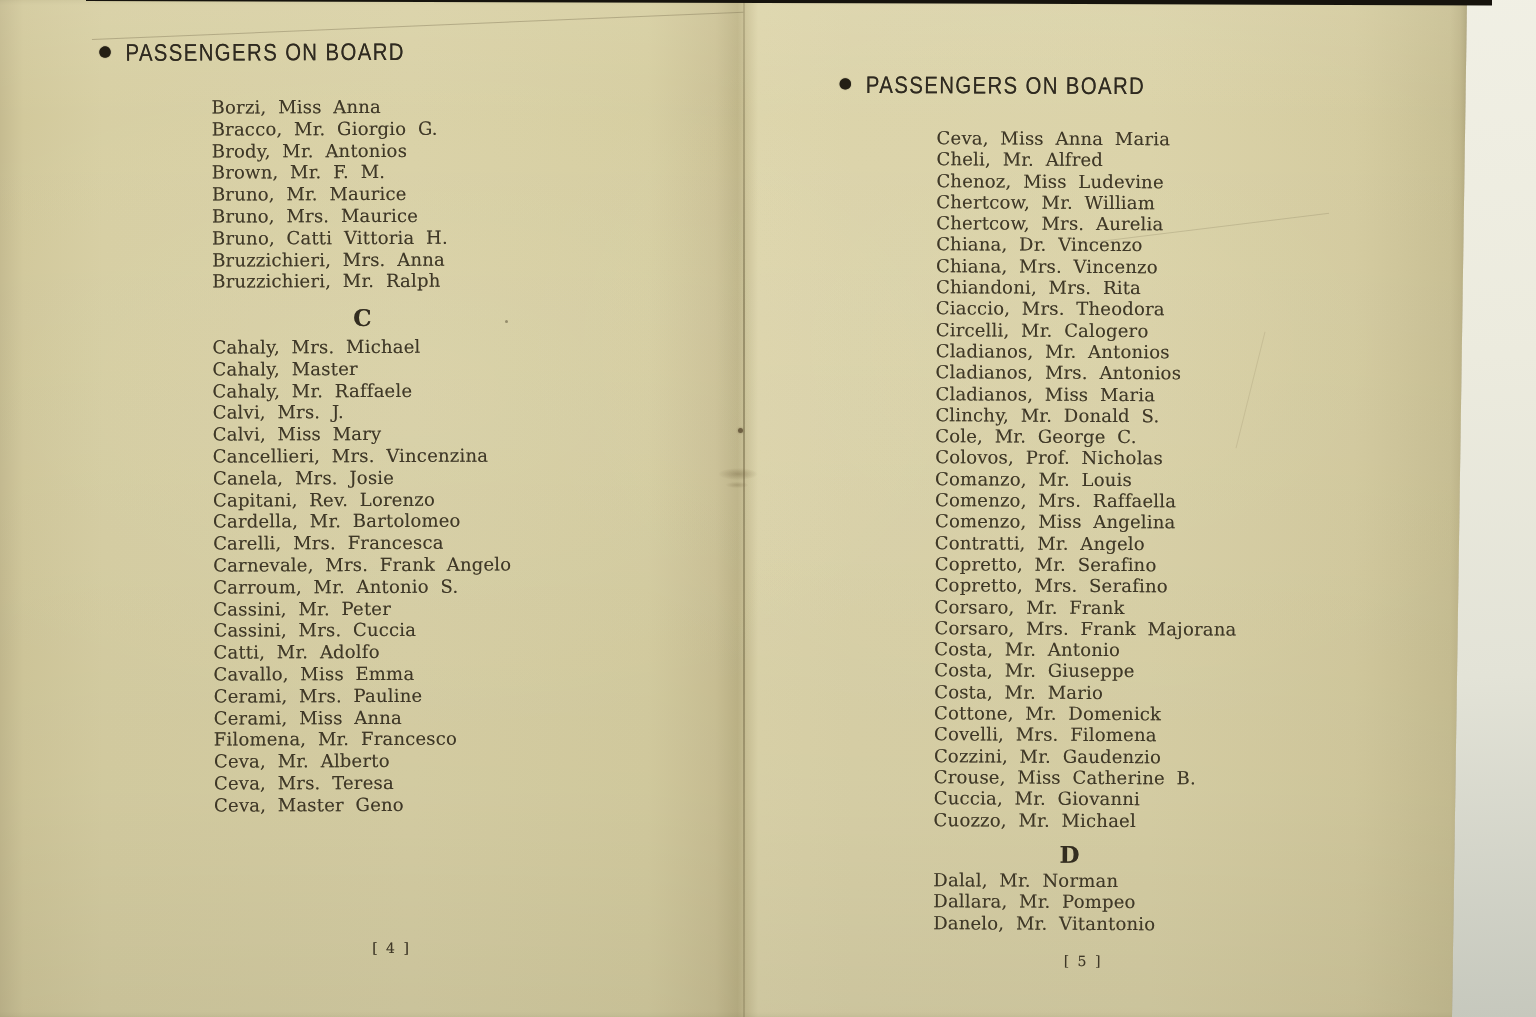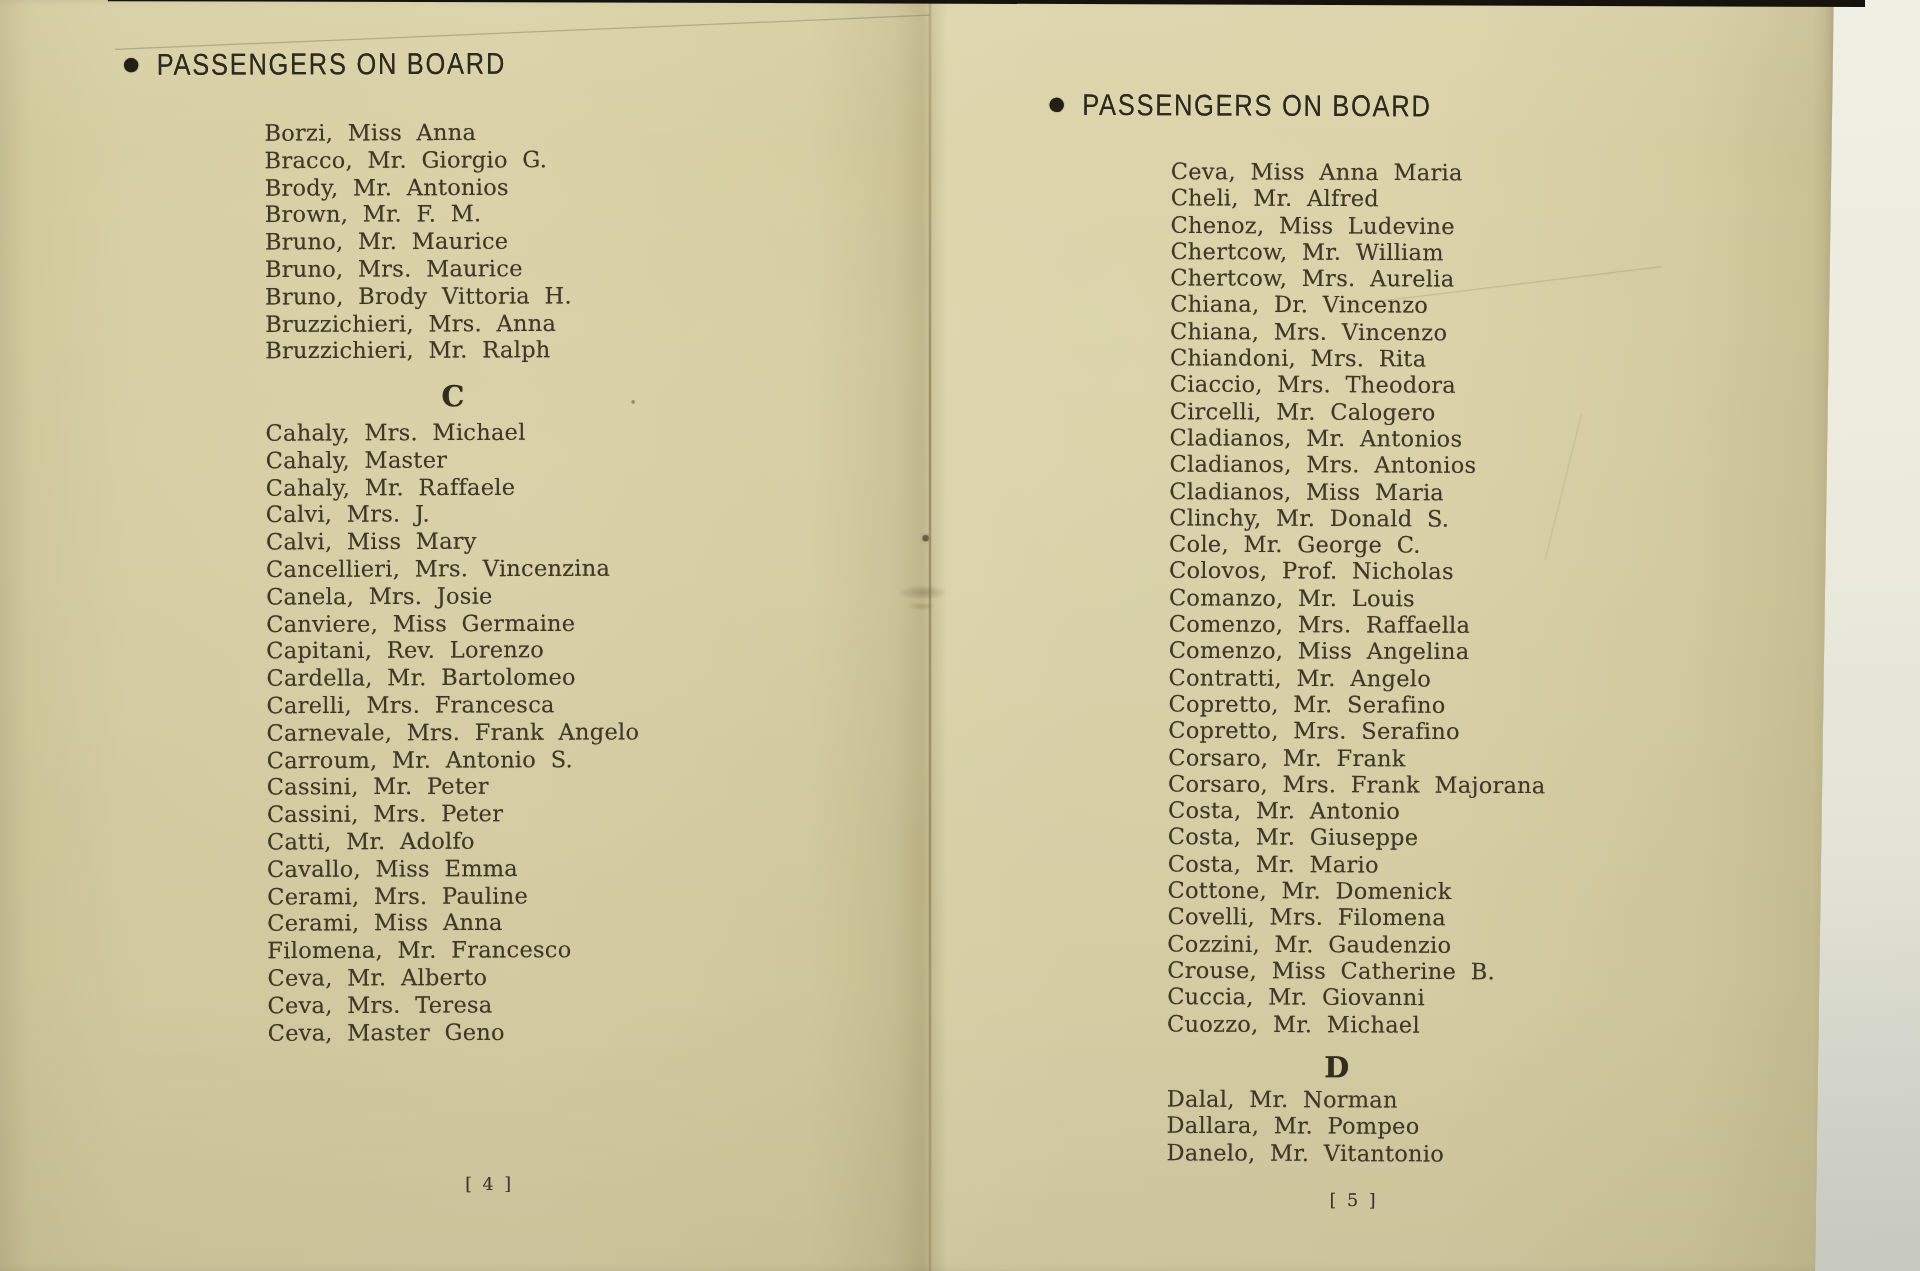--- a/index.html
+++ b/index.html
@@ -102,39 +102,38 @@
         <span class="bullet">●</span>
         <span class="header-label">PASSENGERS ON BOARD</span>
       </div>
       <div class="list">
           <div class="name-line">Borzi, Miss Anna</div>
           <div class="name-line">Bracco, Mr. Giorgio G.</div>
           <div class="name-line">Brody, Mr. Antonios</div>
           <div class="name-line">Brown, Mr. F. M.</div>
           <div class="name-line">Bruno, Mr. Maurice</div>
           <div class="name-line">Bruno, Mrs. Maurice</div>
-          <div class="name-line">Bruno, Brody Vittoria H.</div>
+          <div class="name-line">Bruno, Catti Vittoria H.</div>
           <div class="name-line">Bruzzichieri, Mrs. Anna</div>
           <div class="name-line">Bruzzichieri, Mr. Ralph</div>
           <div class="section-letter">C</div>
           <div class="name-line">Cahaly, Mrs. Michael</div>
           <div class="name-line">Cahaly, Master</div>
           <div class="name-line">Cahaly, Mr. Raffaele</div>
           <div class="name-line">Calvi, Mrs. J.</div>
           <div class="name-line">Calvi, Miss Mary</div>
           <div class="name-line">Cancellieri, Mrs. Vincenzina</div>
           <div class="name-line">Canela, Mrs. Josie</div>
-          <div class="name-line">Canviere, Miss Germaine</div>
           <div class="name-line">Capitani, Rev. Lorenzo</div>
           <div class="name-line">Cardella, Mr. Bartolomeo</div>
           <div class="name-line">Carelli, Mrs. Francesca</div>
           <div class="name-line">Carnevale, Mrs. Frank Angelo</div>
           <div class="name-line">Carroum, Mr. Antonio S.</div>
           <div class="name-line">Cassini, Mr. Peter</div>
-          <div class="name-line">Cassini, Mrs. Peter</div>
+          <div class="name-line">Cassini, Mrs. Cuccia</div>
           <div class="name-line">Catti, Mr. Adolfo</div>
           <div class="name-line">Cavallo, Miss Emma</div>
           <div class="name-line">Cerami, Mrs. Pauline</div>
           <div class="name-line">Cerami, Miss Anna</div>
           <div class="name-line">Filomena, Mr. Francesco</div>
           <div class="name-line">Ceva, Mr. Alberto</div>
           <div class="name-line">Ceva, Mrs. Teresa</div>
           <div class="name-line">Ceva, Master Geno</div>
         </div>
       <div class="page-num">[ 4 ]</div>

